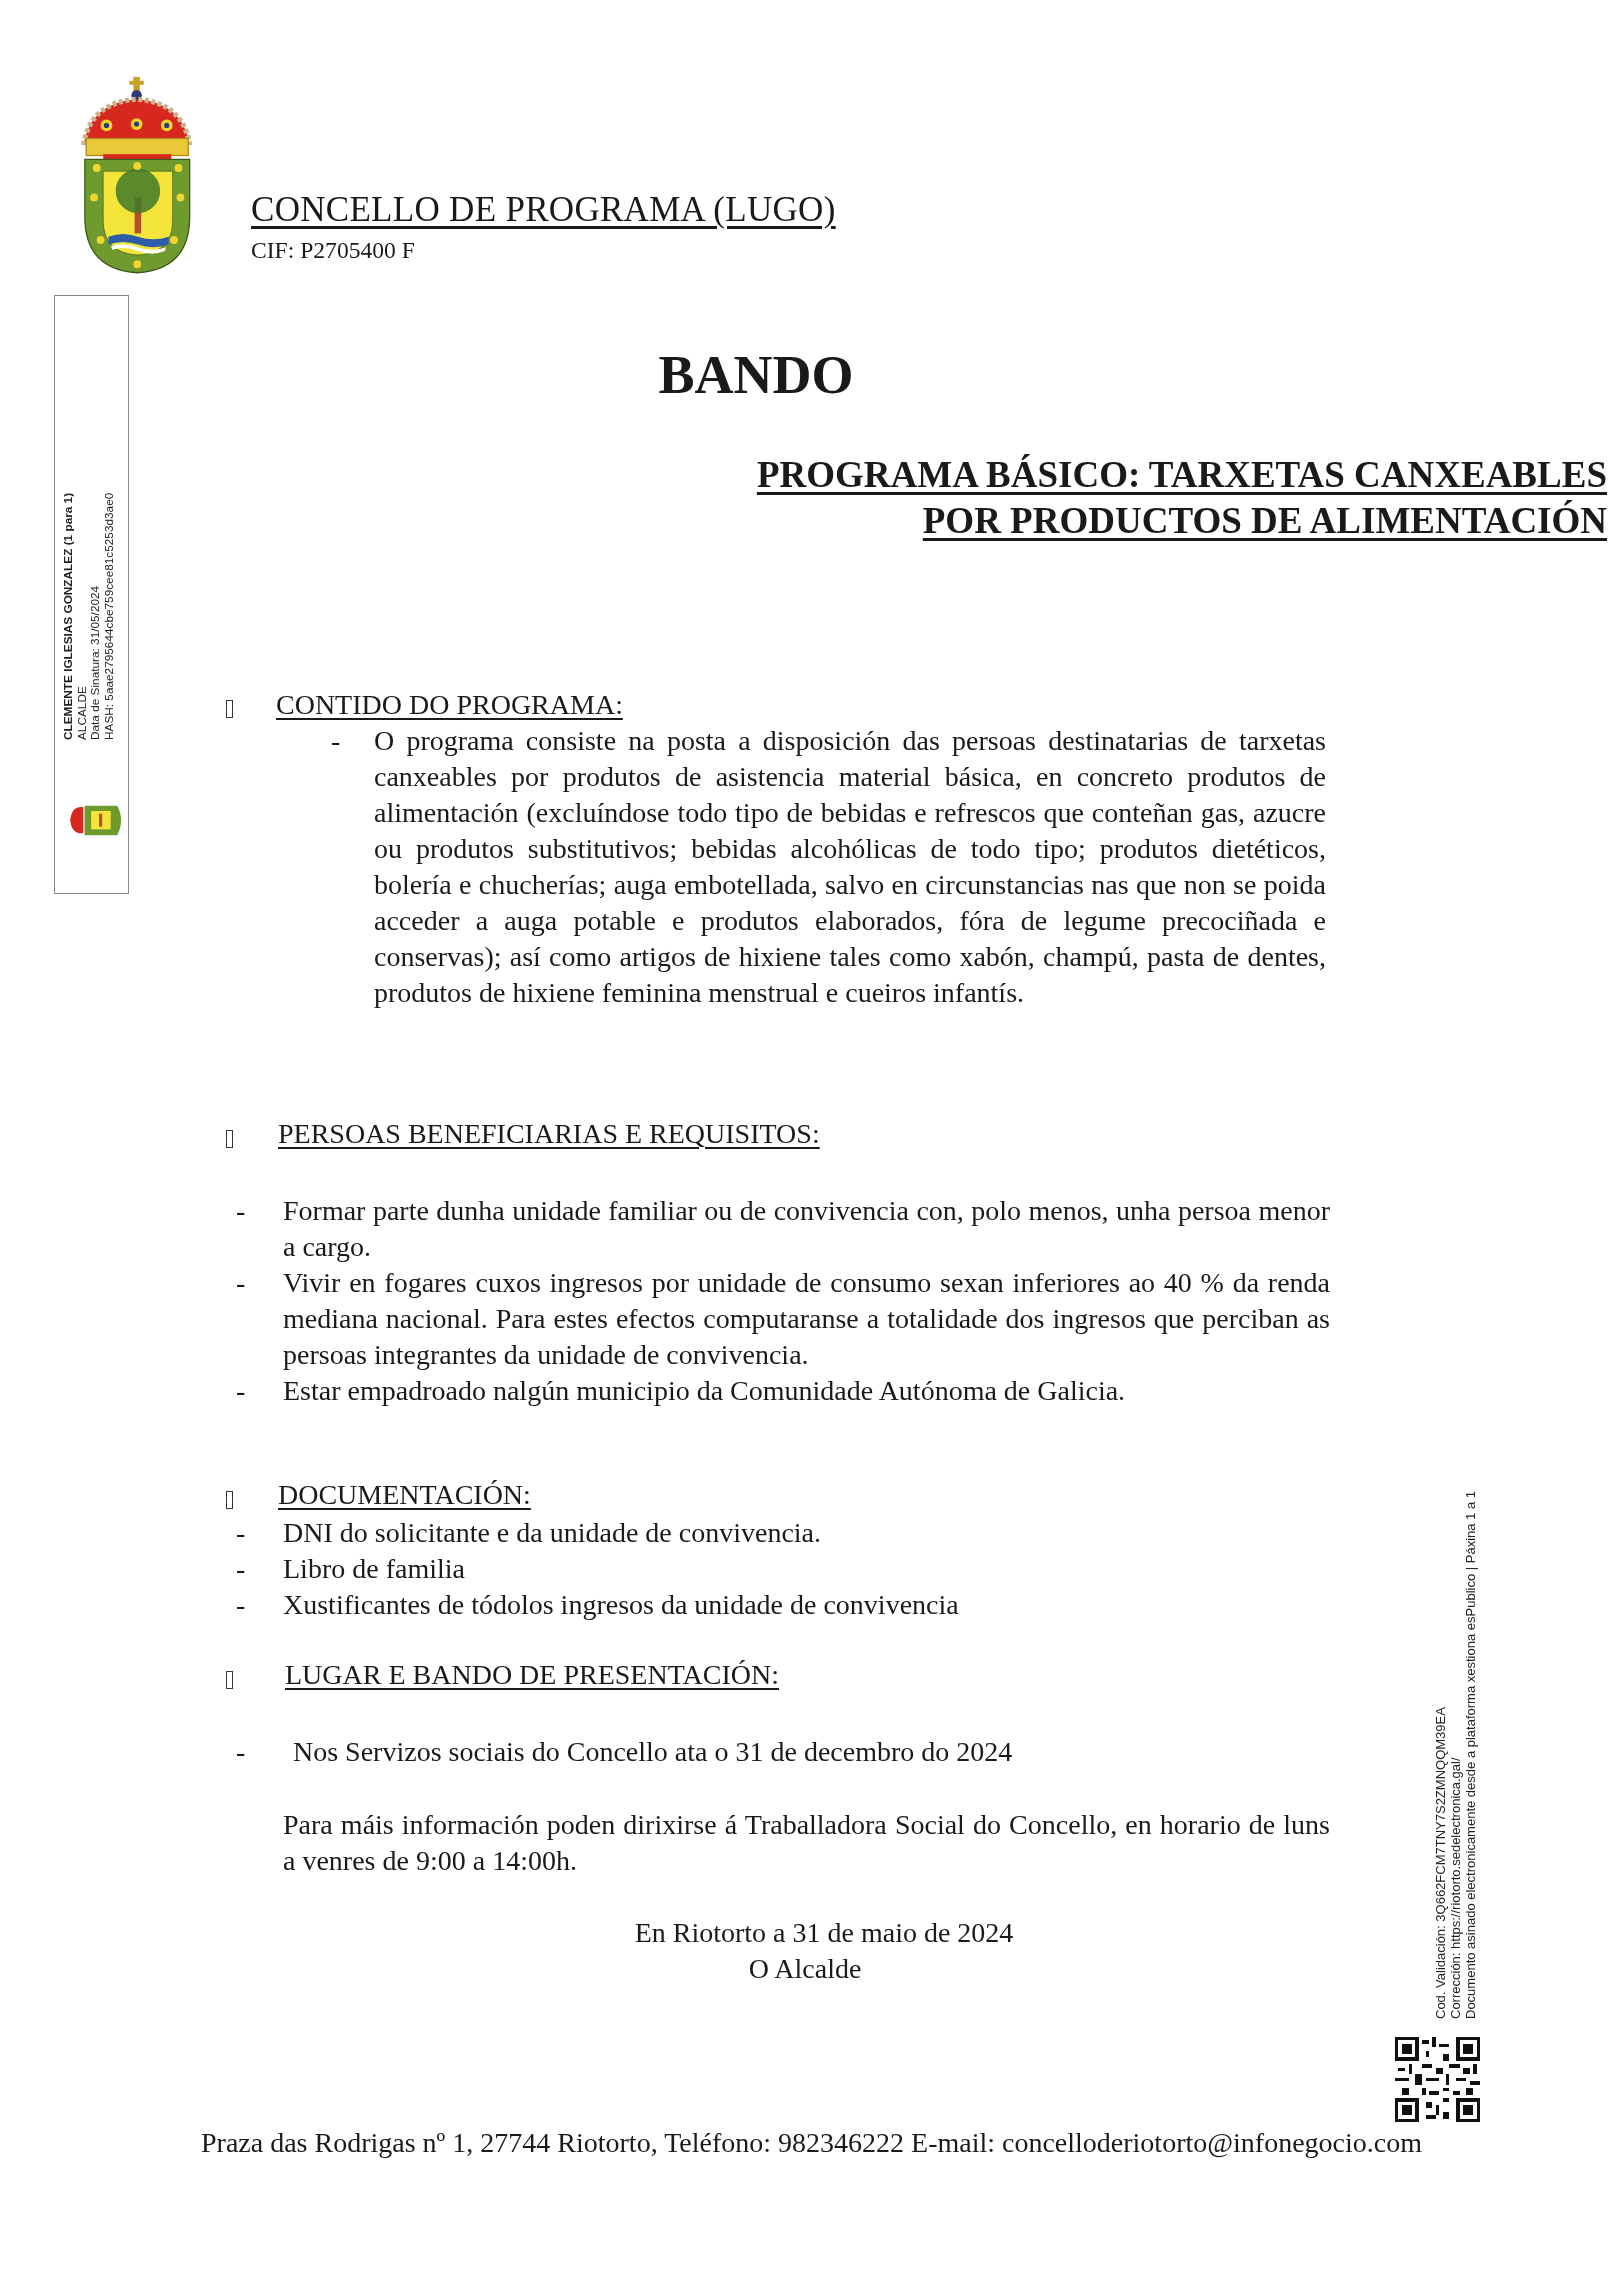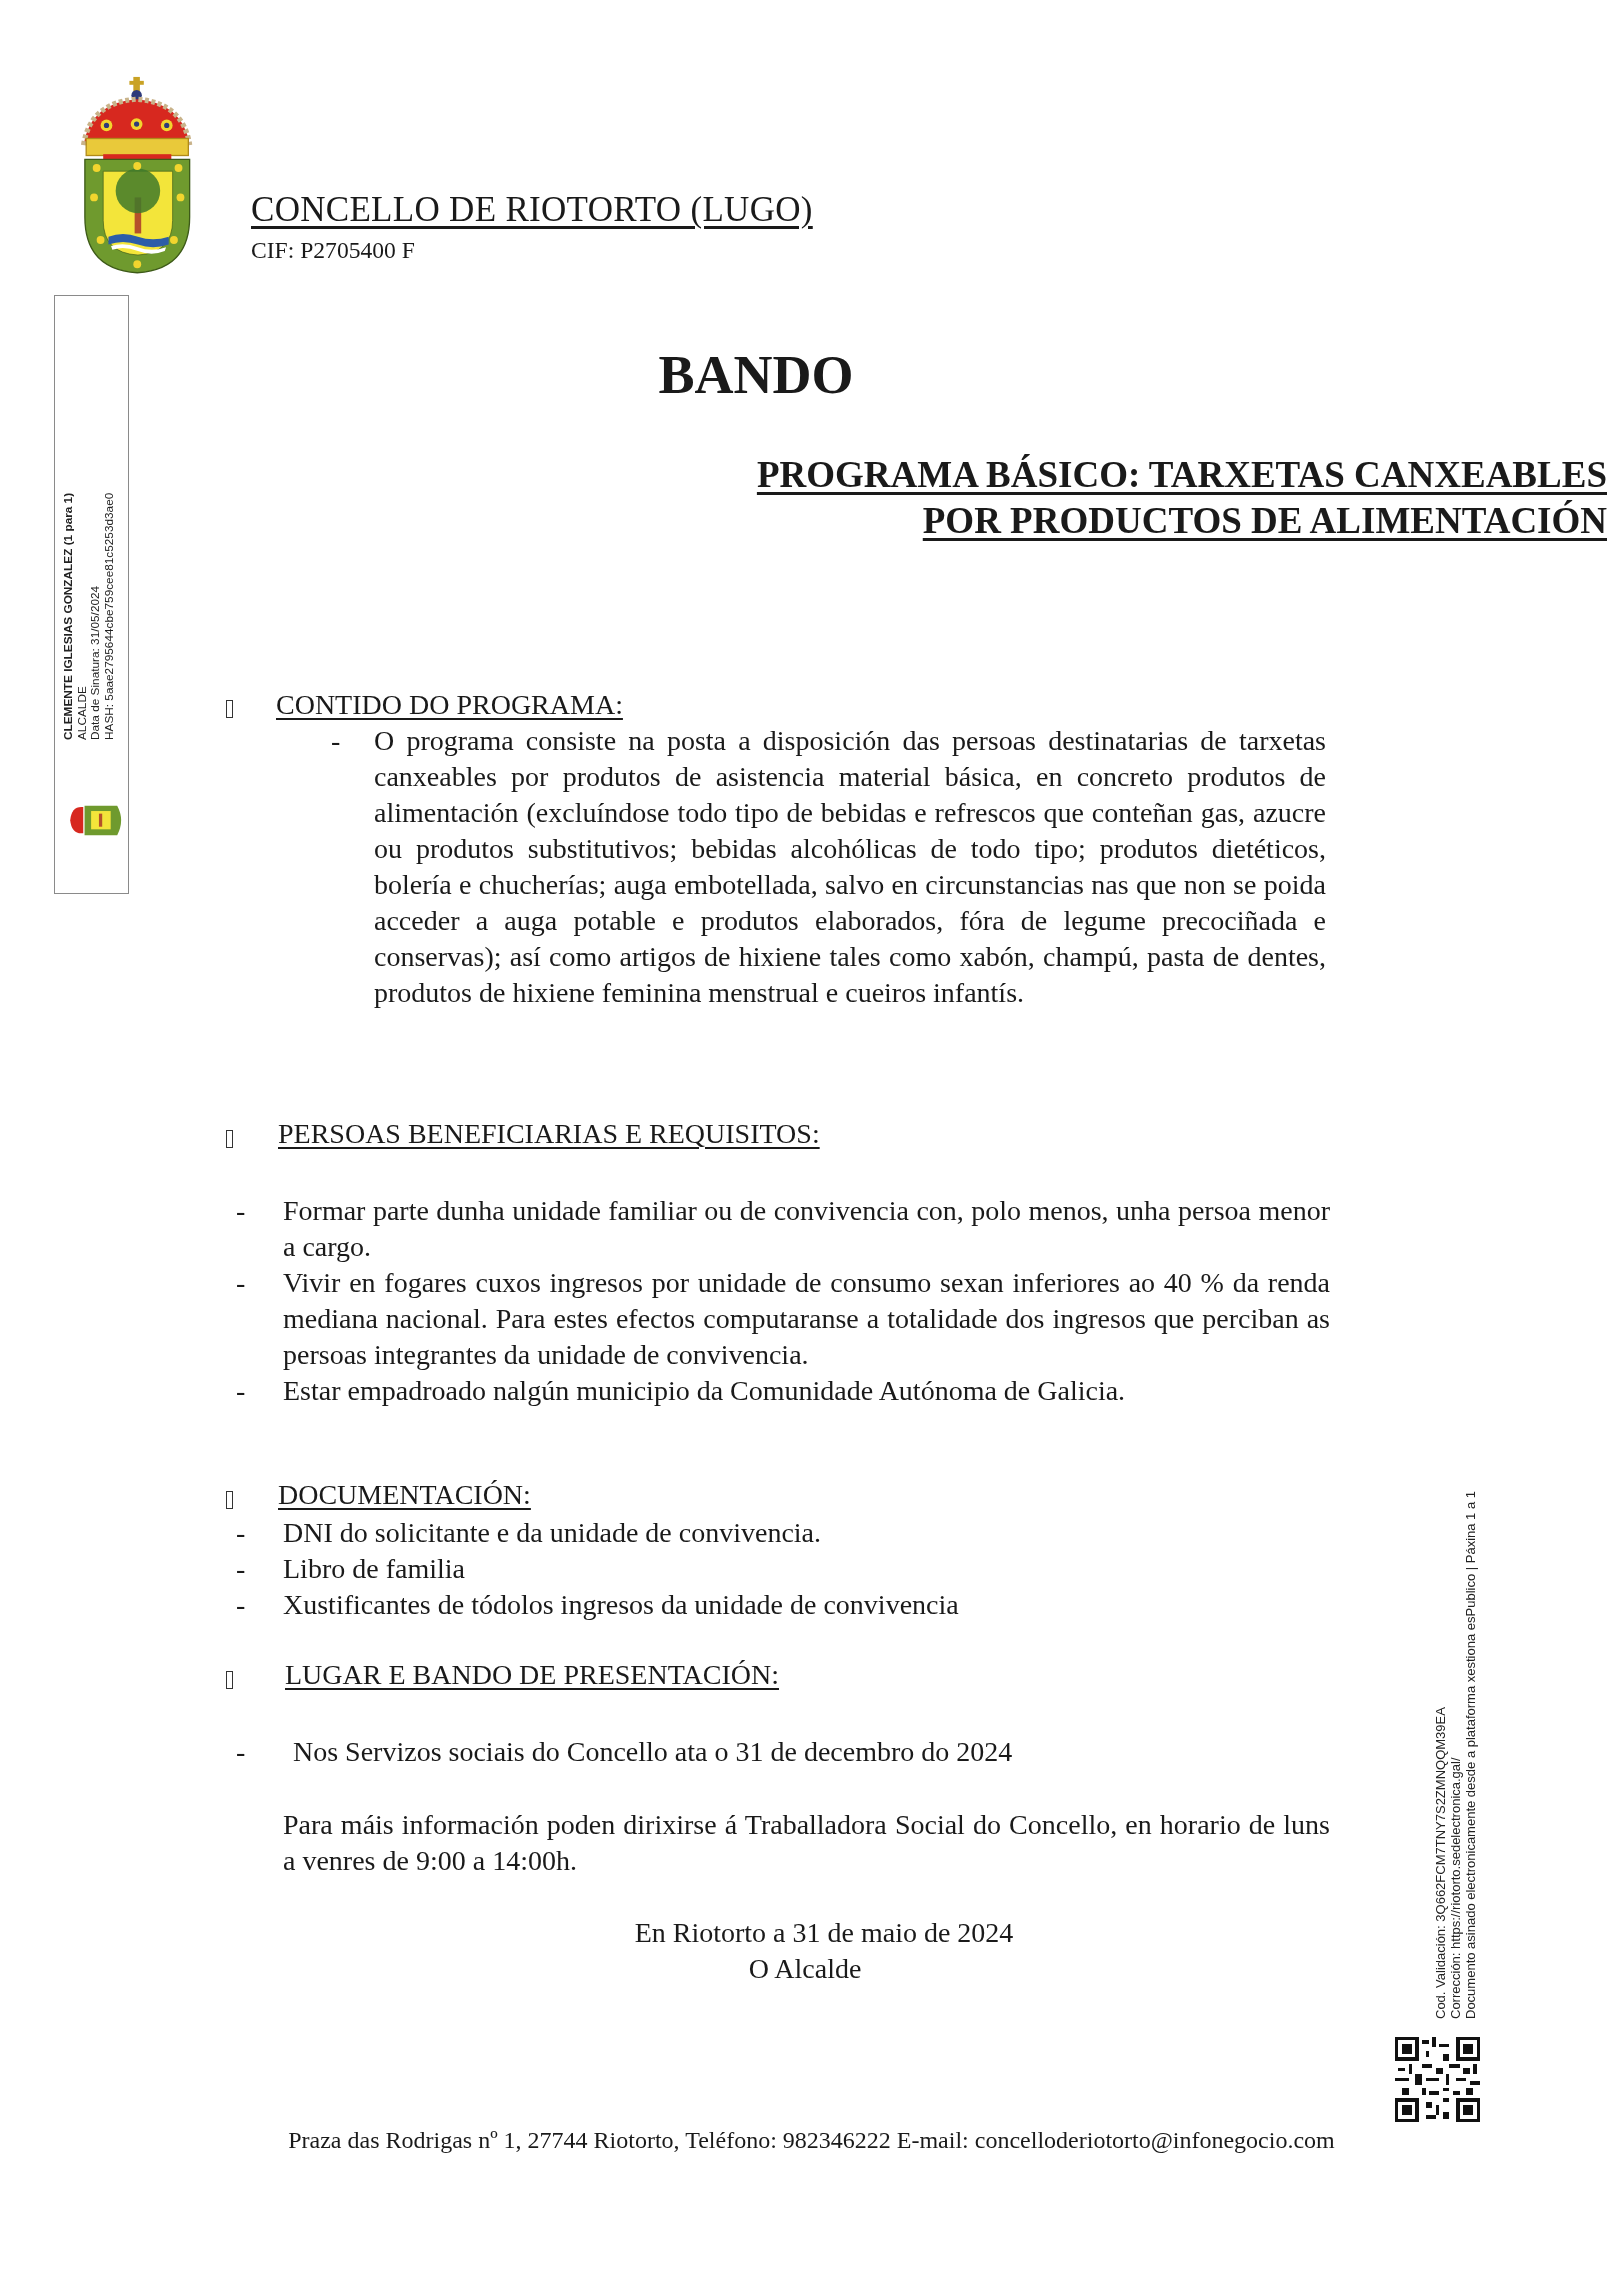--- a/index.html
+++ b/index.html
@@ -30,21 +30,21 @@
   .sec-head { font-size: 28px; text-decoration: underline; text-decoration-thickness: 2px; text-underline-offset: 3.9px; white-space: nowrap; }
   .box-bullet { width: 6.5px; height: 18.3px; border: 1.3px solid #333; box-sizing: border-box; }
 
   .body-text { font-size: 28px; line-height: 36px; text-align: justify; }
   .dash { font-size: 28px; }
 
   .list-item { position: absolute; left: 283px; width: 1047px; font-size: 28px; line-height: 36px; text-align: justify; }
   .list-dash { position: absolute; left: 236px; font-size: 28px; }
 
   .closing { left: 0; width: 1610px; text-align: center; font-size: 28px; white-space: nowrap; }
-  .footer { left: 0; width: 1623px; text-align: center; top: 2127px; font-size: 24px; white-space: nowrap; }
+  .footer { left: 0; width: 1623px; text-align: center; top: 2127px; font-size: 28px; white-space: nowrap; }
 
   
   .val-text { position: absolute; left: 1433px; top: 2019px; transform-origin: left top; transform: rotate(-90deg);
               font-family: "Liberation Sans", "DejaVu Sans", sans-serif; font-size: 13px; line-height: 15px; white-space: nowrap; color: #222; }
   #qr { left: 1395px; top: 2037px; width: 85px; height: 85px; }
 </style>
 </head>
 <body>
 
 <svg id="coat" class="abs" viewBox="0 0 200 310">
@@ -70,21 +70,21 @@
   <circle cx="30" cy="145" r="6" fill="#f2d52e"></circle>
     <circle cx="92" cy="142" r="6" fill="#f2d52e"></circle>
     <circle cx="155" cy="145" r="6" fill="#f2d52e"></circle>
   <circle cx="26" cy="190" r="6" fill="#f2d52e"></circle>
     <circle cx="158" cy="190" r="6" fill="#f2d52e"></circle>
   <circle cx="36" cy="255" r="6" fill="#f2d52e"></circle>
     <circle cx="148" cy="255" r="6" fill="#f2d52e"></circle>
     <circle cx="92" cy="292" r="6" fill="#f2d52e"></circle>
 </svg>
 
-<div class="abs org-title">CONCELLO DE RIOTORTO (LUGO)</div>
+<div class="abs org-title">CONCELLO DE PROGRAMA (LUGO)</div>
 <div class="abs org-cif">CIF: P2705400 F</div>
 
 <div id="sig-box" class="abs"></div>
 <div class="sig-text">
   <div class="name">CLEMENTE IGLESIAS GONZALEZ (1 para 1)</div>
   <div>ALCALDE</div>
   <div>Data de Sinatura: 31/05/2024</div>
   <div>HASH: 5aae2795644cbe759cee81c5253d3ae0</div>
 </div>
 <svg id="sig-seal" class="abs" viewBox="0 0 95 65">

